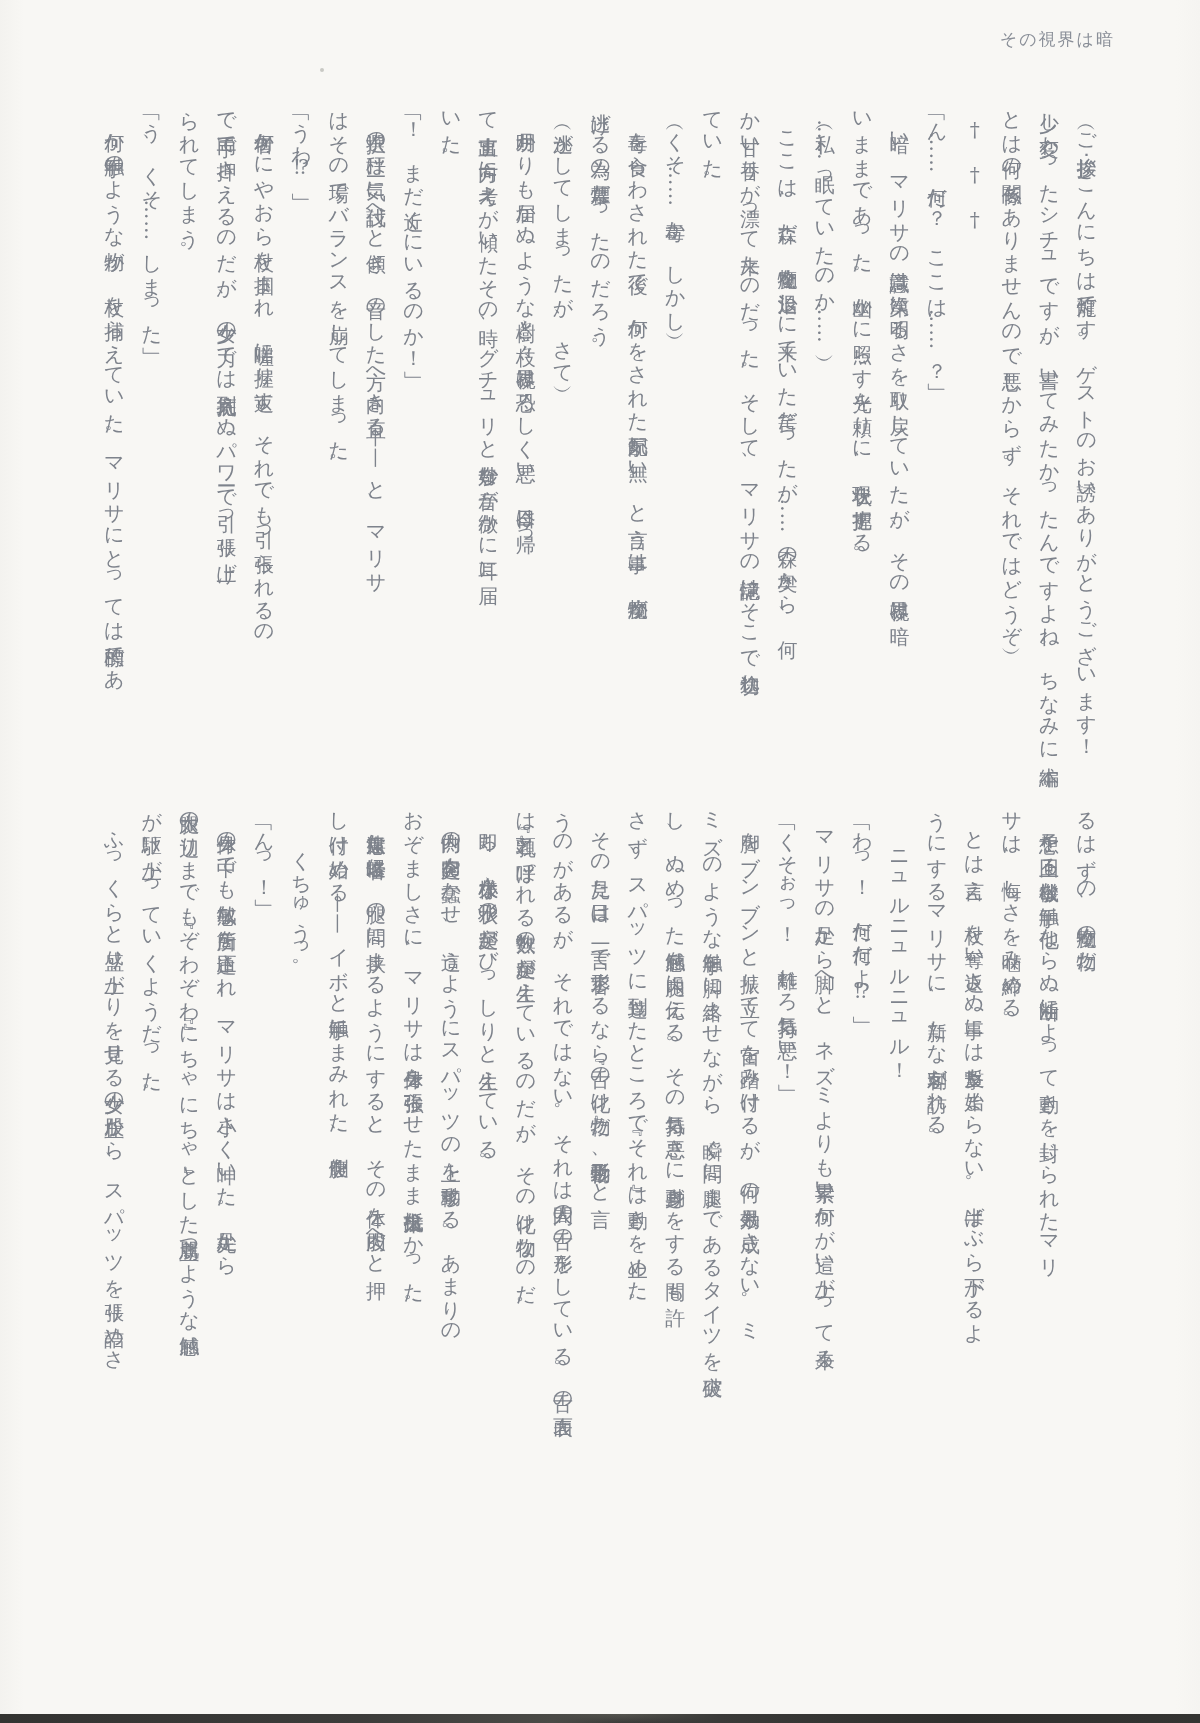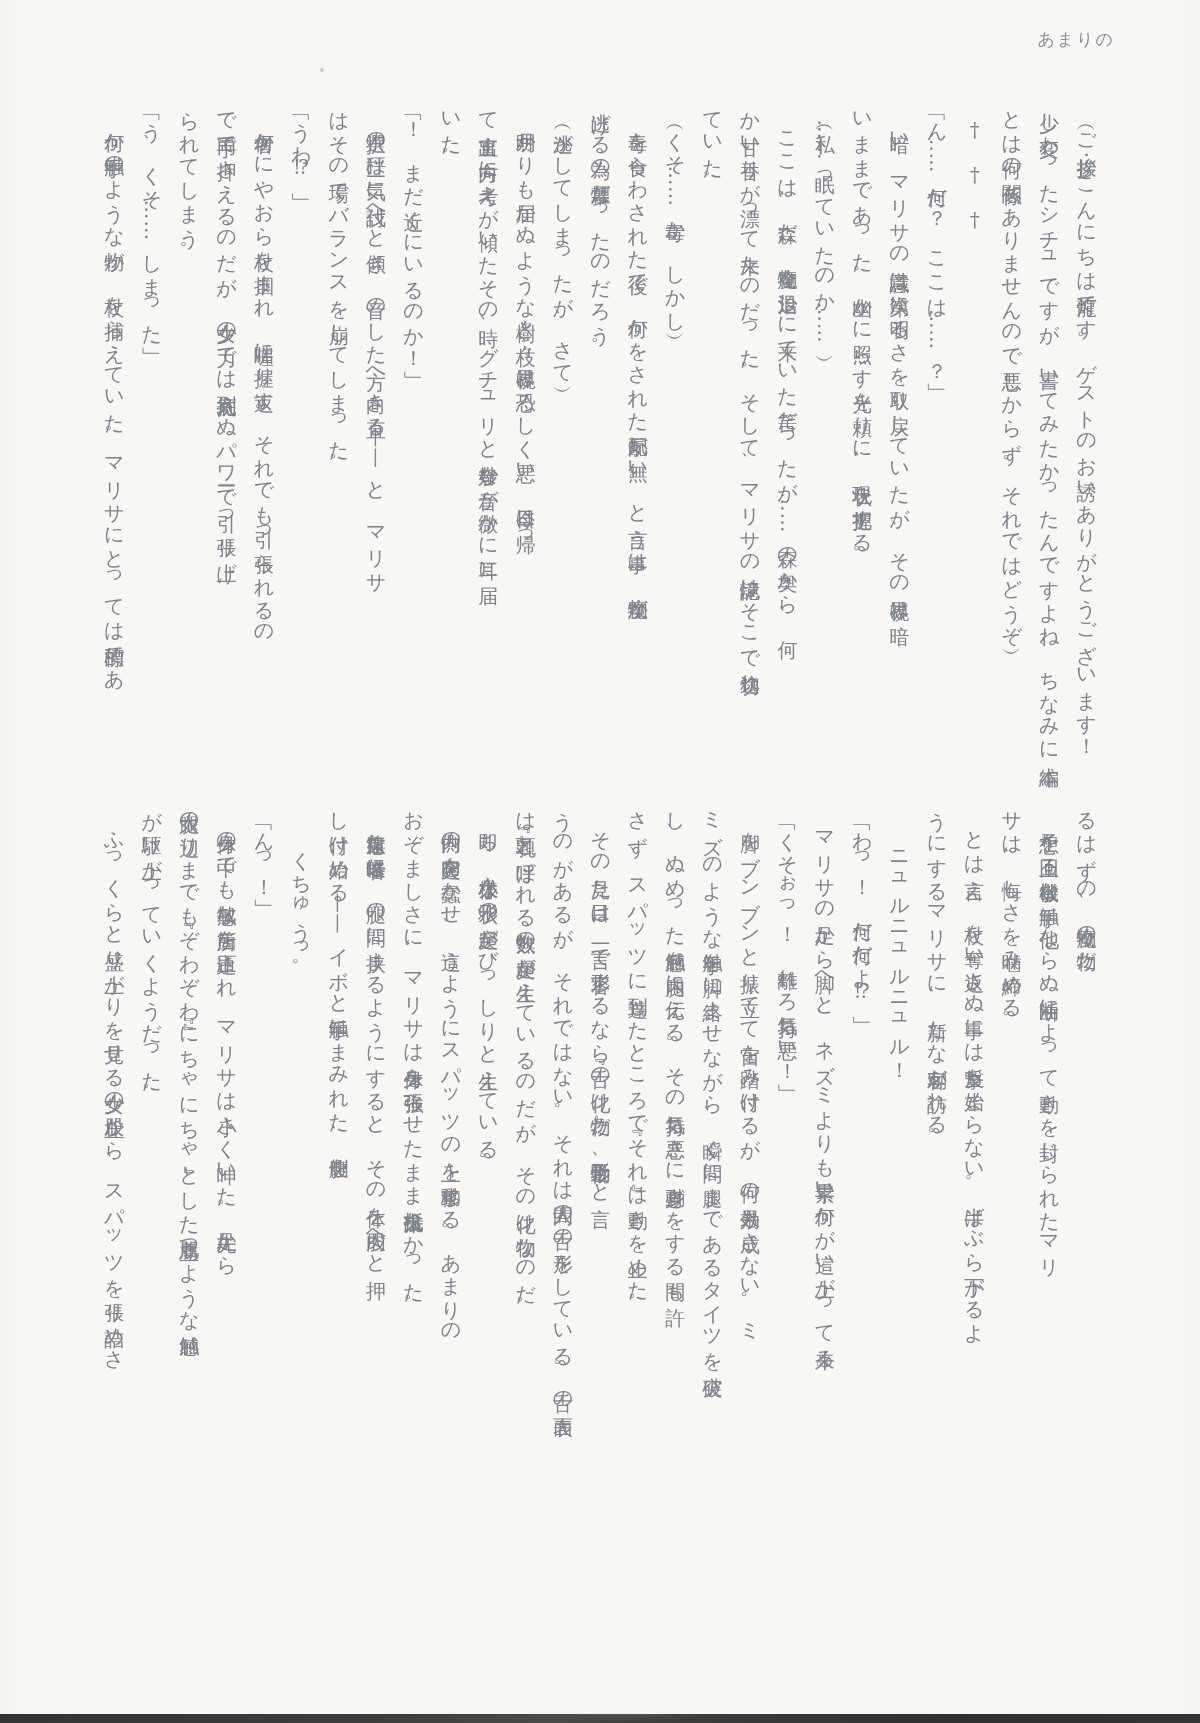--- a/index.html
+++ b/index.html
@@ -55,21 +55,21 @@
       #333331 0%, #3c3c3a 30%, #4a4a46 46%,
       #35353300 52%, #3a3a38 60%, #2f2f2d 80%, #343432 100%),
       linear-gradient(0deg,#3a3a38,#55554f);
   }
 </style>
 </head>
 <body>
 
 <div class="page">
 
-  <div class="page-header">あまりの</div>
+  <div class="page-header">その視界は暗</div>
 
   <div class="scan-speck"></div>
 
   <div class="vblock vblock-top">
       <p style="text-indent: 1em;">（ご挨拶：こんにちは灯龍です。ゲストのお誘いありがとうございます！</p>
       <p style="text-indent: 0em;">少し変わったシチュですが、書いてみたかったんですよね。ちなみに本編</p>
       <p style="text-indent: 0em;">とは何の関係もありませんので悪しからず。それではどうぞ）</p>
       <p style="text-indent: 1em;">†　†　†</p>
       <p style="text-indent: 0.5em;">「ん……何だ？　ここは……？」</p>
       <p style="text-indent: 1em;">暗い。マリサの意識は次第に明るさを取り戻していたが、その視界は暗</p>

